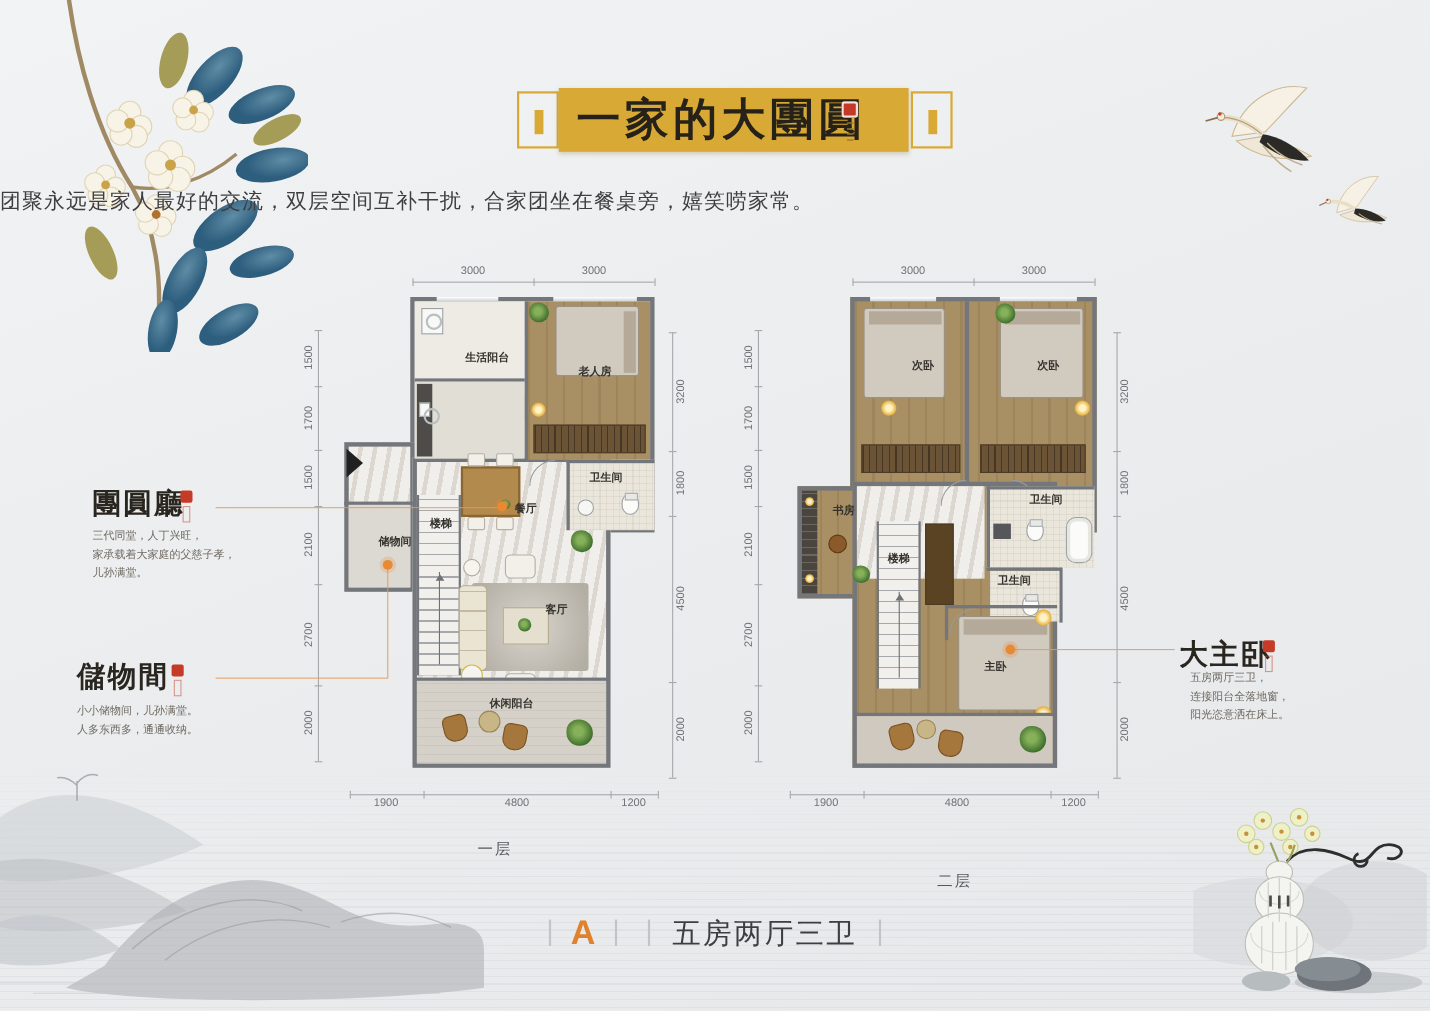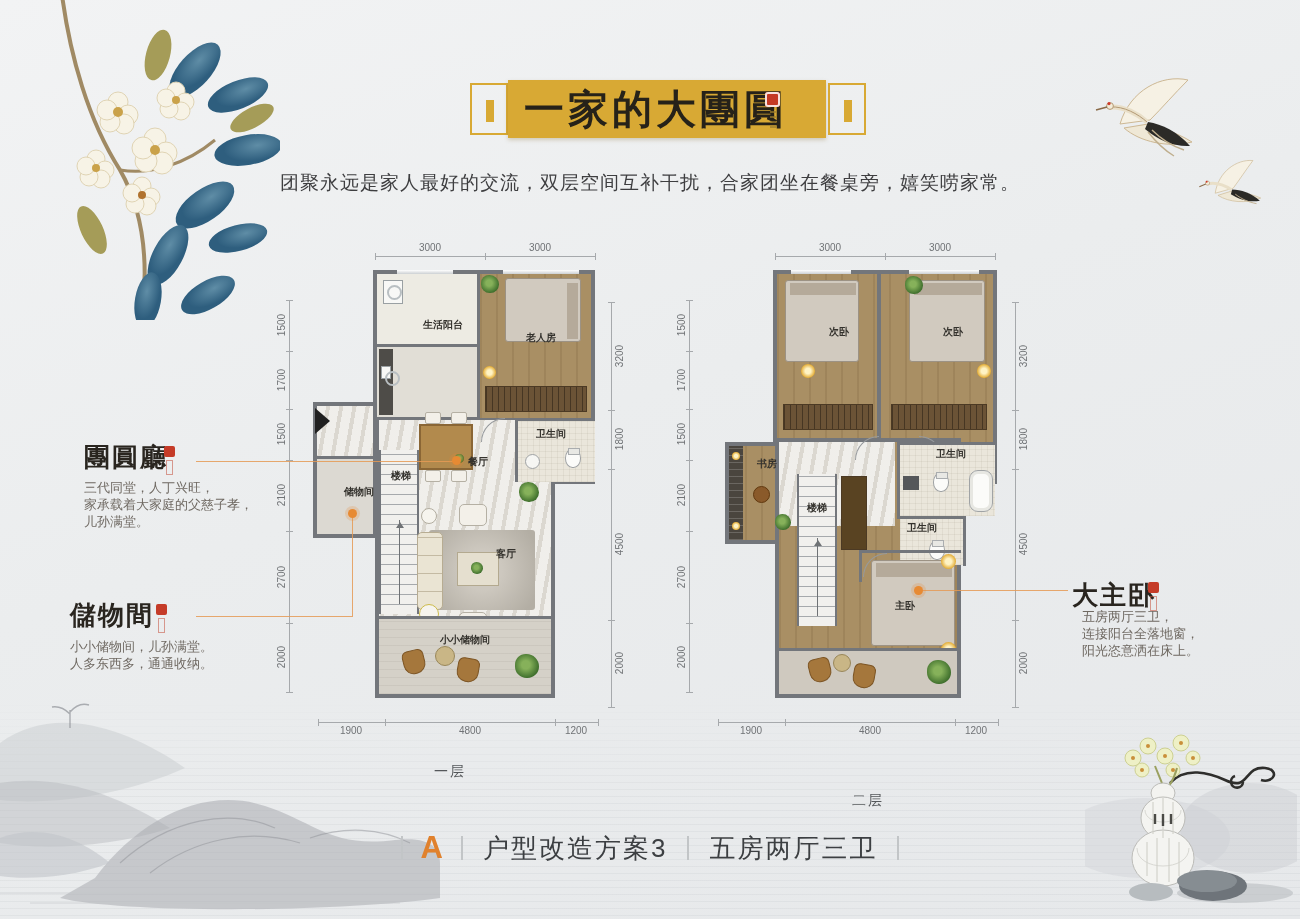--- a/index.html
+++ b/index.html
@@ -21,27 +21,27 @@
   .banner-slab { position:absolute; left:508px; top:80px; width:318px; height:58px; background:#d8a934;
                  display:flex; align-items:center; justify-content:flex-start; padding-left:16px;
                  box-shadow:0 2px 4px rgba(120,90,20,.25); }
   .banner-title { font-family:"DejaVu Serif","Liberation Serif",serif; font-weight:900;
                   font-size:40px; letter-spacing:4px; color:#262219; line-height:1; }
   .banner-seal { position:absolute; right:46px; top:12px; width:15px; height:15px; background:#c43a26;
                  border-radius:3px; box-shadow:inset 0 0 0 2px rgba(255,255,255,.85), inset 0 0 0 4px #c43a26; }
   .banner-seal-tail { position:absolute; right:50px; top:31px; width:6px; height:18px;
                  background:repeating-linear-gradient(180deg,#9a7c2c 0 2px,rgba(0,0,0,0) 2px 5px); opacity:.7; }
 
-  .subtitle { position:absolute; left:0; top:170px; width:1300px; text-align:center;
+  .subtitle { position:absolute; left:0; top:170px; width:1300px; 
               font-size:19px; letter-spacing:1px; color:#3e3e40; }
 
   
   .anno-title { position:absolute; font-family:"DejaVu Serif","Liberation Serif",serif;
                 font-weight:900; font-size:26px; color:#29251f; letter-spacing:2px; }
-  .anno-body  { position:absolute; font-size:13px; line-height:17px; color:#6f6962; }
+  .anno-body  { position:absolute; font-size:10px; line-height:17px; color:#6f6962; }
   .anno-body span { display:block; }
   .seal  { position:absolute; width:11px; height:11px; background:#c53b28; border-radius:2px; }
   .seal::after { content:""; position:absolute; left:2px; top:14px; width:5px; height:13px;
                  border:1px solid rgba(197,80,60,.55); }
   .lead  { position:absolute; background:#e59a55; opacity:.85; }
   .dotpt { position:absolute; width:9px; height:9px; border-radius:50%; background:#e78a33;
            box-shadow:0 0 0 3px rgba(231,138,51,.22); }
 
   
   .plan { position:absolute; width:302px; height:442px; }
@@ -366,21 +366,21 @@
     <div class="stable" style="left:122px;top:376px;width:20px;height:20px"></div>
     <div class="plant" style="left:202px;top:384px;width:24px;height:24px"></div>
 
     <span class="room-label" style="left:130px;top:55px">生活阳台</span>
     <span class="room-label" style="left:228px;top:68px">老人房</span>
     <span class="room-label" style="left:238px;top:164px">卫生间</span>
     <span class="room-label" style="left:165px;top:192px">餐厅</span>
     <span class="room-label" style="left:46px;top:222px">储物间</span>
     <span class="room-label" style="left:88px;top:206px">楼梯</span>
     <span class="room-label" style="left:193px;top:284px">客厅</span>
-    <span class="room-label" style="left:152px;top:370px">小小储物间</span>
+    <span class="room-label" style="left:152px;top:370px">休闲阳台</span>
 
     <span class="floor-label" style="left:137px;top:502px">一层</span>
   </div>
 
   <div class="plan" id="floor2" style="left:713px;top:270px">
 
     <div class="dimline" style="left:62px;top:-14px;width:220px;height:1px"></div>
     <div class="tkv" style="left:62px;top:-17px"></div>
       <div class="tkv" style="left:172px;top:-17px"></div>
       <div class="tkv" style="left:282px;top:-17px"></div>
@@ -519,19 +519,18 @@
     <span>连接阳台全落地窗，</span>
     <span>阳光恣意洒在床上。</span>
   </div>
   <div class="lead" style="left:922px;top:590px;width:146px;height:1px"></div>
   <div class="dotpt" style="left:914px;top:586px"></div>
 
   <div class="footer-row">
     <span class="fsep"></span>
     <span class="fletter">A</span>
     <span class="fsep"></span>
-    <span class="ftext">户型改造方案3</span>
     <span class="fsep"></span>
     <span class="ftext">五房两厅三卫</span>
     <span class="fsep"></span>
   </div>
 
 </div>
 
 </body></html>

